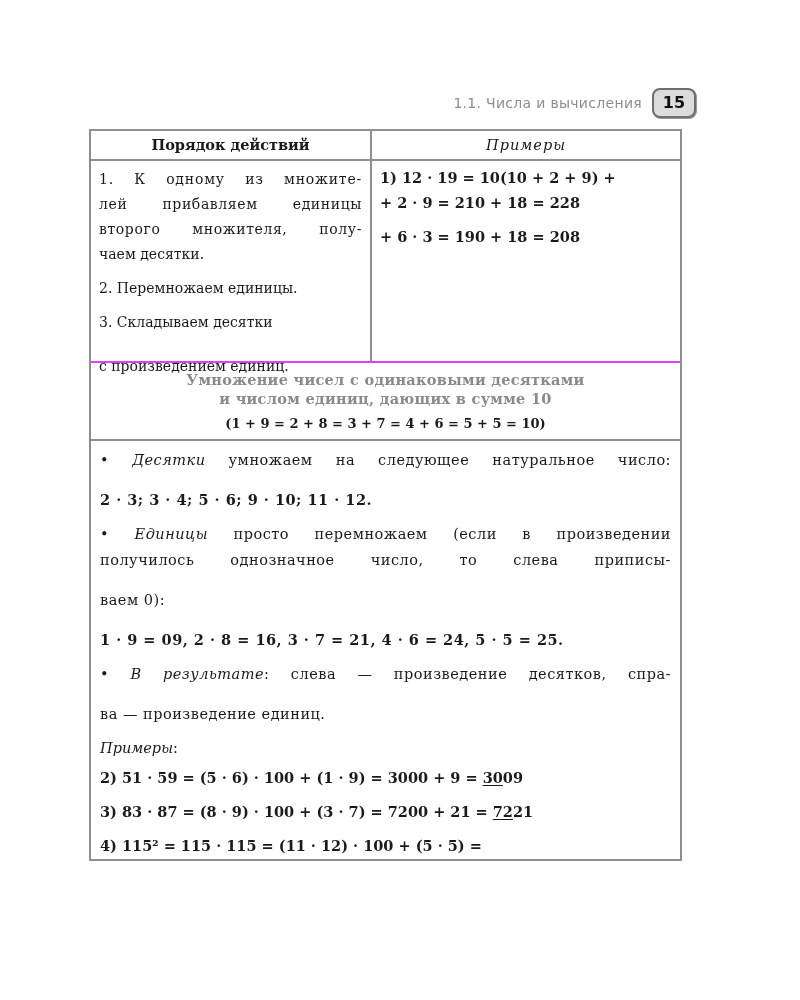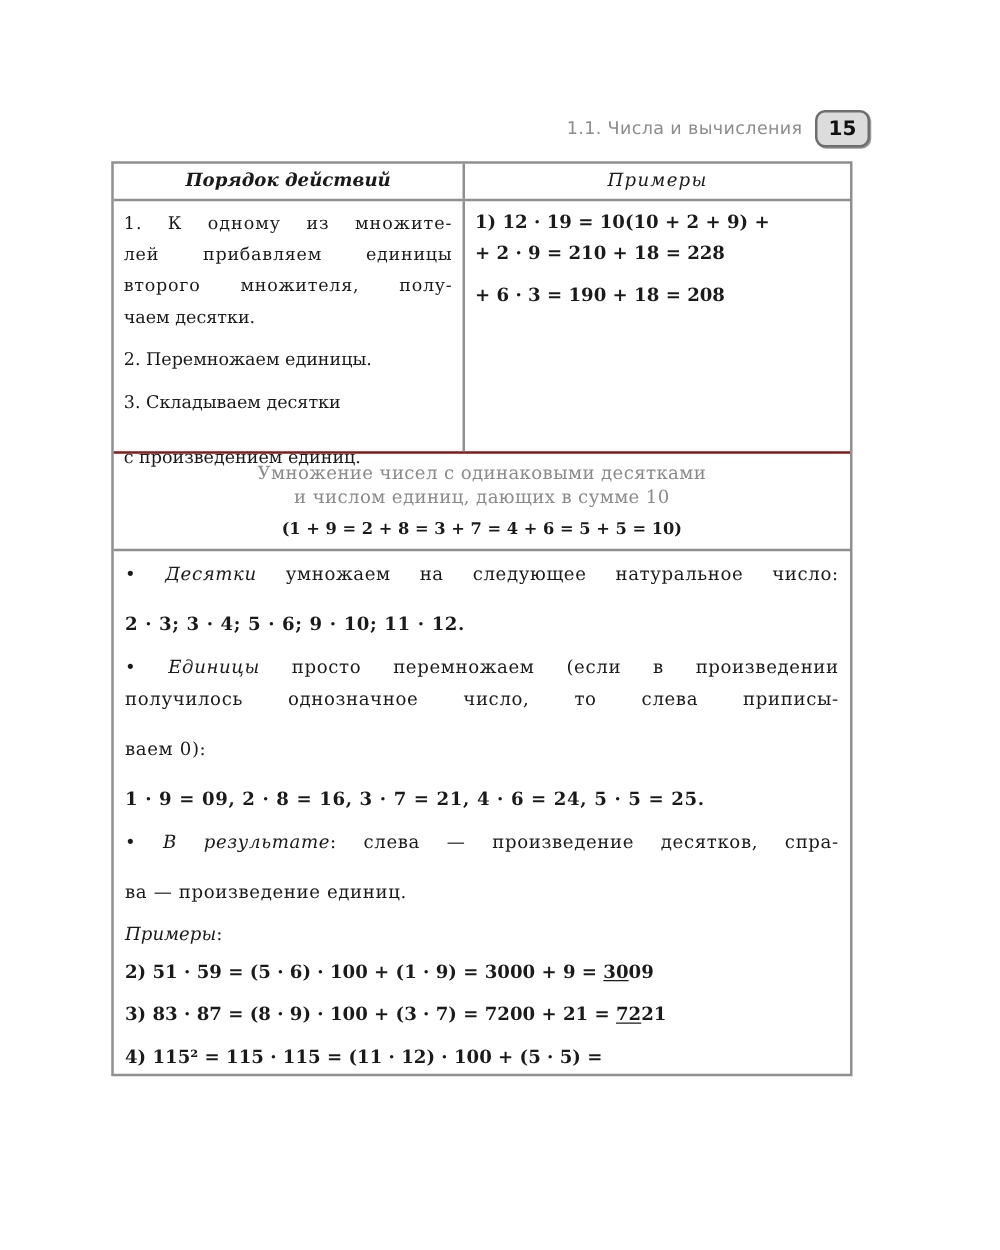--- a/index.html
+++ b/index.html
@@ -6,34 +6,34 @@
   body { width:800px; height:1000px; background:#ffffff; position:relative; overflow:hidden;
          font-family:"DejaVu Serif", serif; color:#1a1a1a; }
   .running-head { position:absolute; top:88px; right:104px; display:flex; align-items:center; gap:10px; }
   .section-title { font-family:"DejaVu Sans", sans-serif; font-size:14px; color:#8c8c8c; letter-spacing:0.3px; }
   .page-num { display:inline-block; width:40px; height:26px; line-height:26px; text-align:center;
               border:2px solid #6e6e6e; border-radius:8px; background:#dcdcdc;
               font-family:"DejaVu Sans", sans-serif; font-weight:bold; font-size:16px; color:#111; box-shadow:1px 1px 0 #999; }
   .tbl { position:absolute; left:89px; top:129px; width:593px; height:732px; border:2px solid #8f8f8f; box-sizing:border-box; }
   .row { position:absolute; left:0; right:0; box-sizing:border-box; }
   .row-head { top:0; height:30px; border-bottom:2px solid #8f8f8f; }
-  .row-steps { top:30px; height:202px; border-bottom:2px solid #7f1d1d; }
+  .row-steps { top:30px; height:202px; border-bottom:2px solid #d946ef; }
   .row-title { top:232px; height:78px; border-bottom:2px solid #8f8f8f; }
   .row-content { top:310px; bottom:0; }
   .col-left { position:absolute; left:0; top:0; bottom:0; width:281px; border-right:2px solid #8f8f8f; box-sizing:border-box; }
   .col-right { position:absolute; left:281px; right:0; top:0; bottom:0; box-sizing:border-box; }
-  .hcell { text-align:center; font-size:14.5px; line-height:28px;font-style:italic; }
+  .hcell { text-align:center; font-size:14.5px; line-height:28px; }
   .hcell.bold { font-weight:bold; }
   .hcell.ital { font-style:italic; letter-spacing:1px; }
   .steps { padding:6px 8px 0 8px; font-size:14px; line-height:25px; }
   .steps p { margin:0 0 9px 0; text-align:justify; }
   .ex { padding:4px 8px 0 8px; font-size:14.5px; font-weight:bold; line-height:25px; }
   .ex p { margin:0 0 9px 0; }
   .titleblk { text-align:center; padding-top:7px; }
-  .titleblk .t { font-weight:normal; color:#8a8a8a; font-size:14.5px; line-height:19px; letter-spacing:0.3px; }
+  .titleblk .t { font-weight:bold; color:#8a8a8a; font-size:14.5px; line-height:19px; letter-spacing:0.3px; }
   .titleblk .f { font-weight:bold; font-size:13px; margin-top:8px; }
   .content { padding:6px 9px 0 9px; font-size:14.5px; line-height:26px; }
   .content p { margin:0 0 8px 0; text-align:justify; }
   .content .b { font-weight:bold; }
   .content i { font-style:italic; }
   .content .ln { display:block; text-align:justify; text-align-last:justify; letter-spacing:0.5px; }
   .content .ln.last { text-align-last:left;margin-top:14px; }
   .exl { margin:0 0 8px 0; font-weight:bold; }
   .exl.indent { padding-left:26px; margin-top:-6px; }
   u { text-decoration:underline; text-underline-offset:2px; }

